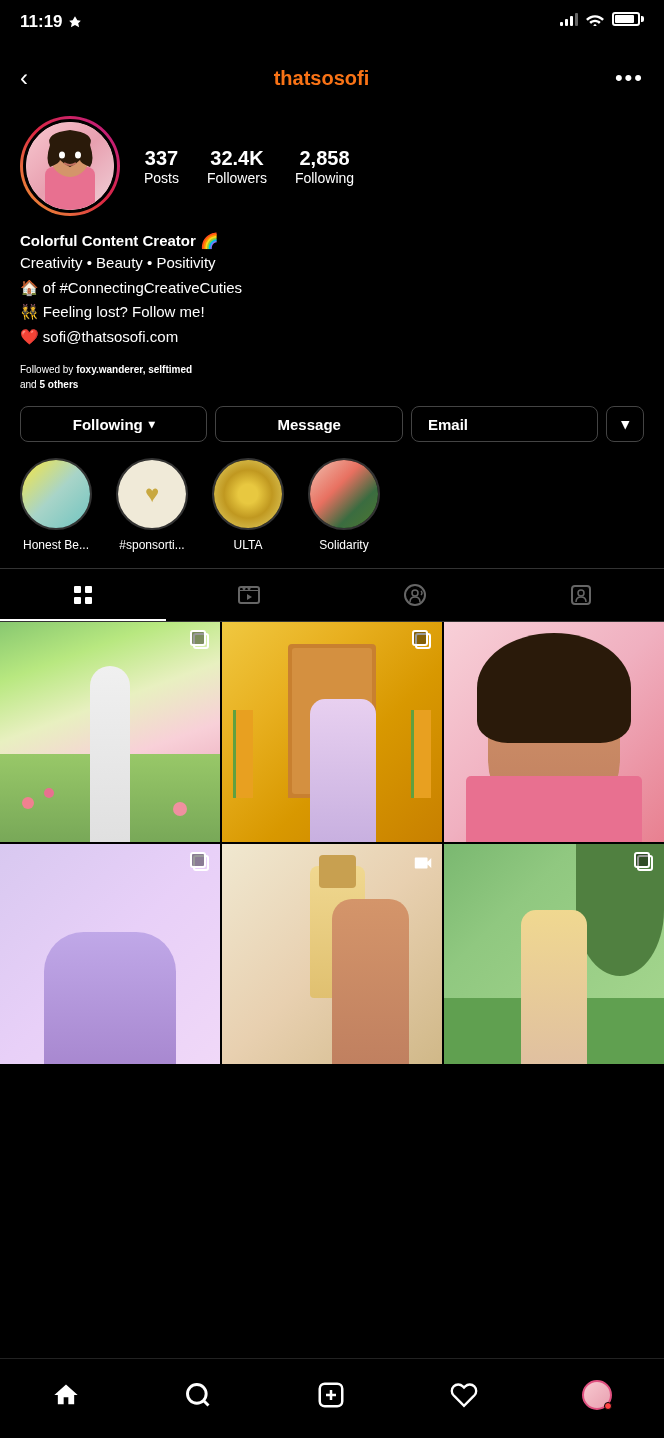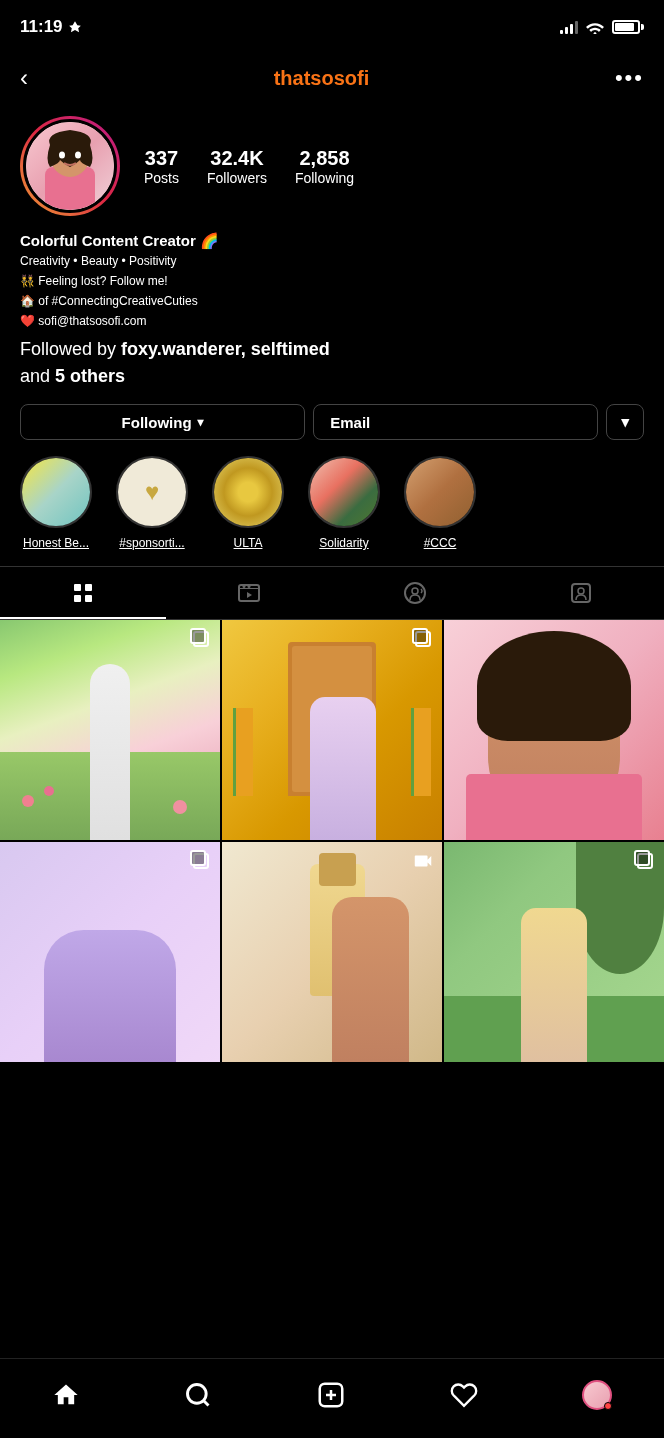--- a/index.html
+++ b/index.html
@@ -11,21 +11,21 @@
       width: 664px;
       min-height: 1438px;
       position: relative;
       overflow-x: hidden;
     }
 
     
     .status-bar {
       display: flex;
       justify-content: space-between;
-      align-items: center;
+      align-items: flex-start;
       padding: 12px 20px 8px;
       height: 50px;
     }
     .status-time {
       font-size: 17px;
       font-weight: 600;
       color: #fff;
       display: flex;
       align-items: center;
       gap: 5px;
@@ -169,29 +169,29 @@
       font-weight: 700;
       color: #fff;
       margin-bottom: 2px;
     }
     .bio-category {
       font-size: 14px;
       color: #aaa;
       margin-bottom: 4px;
     }
     .bio-line {
-      font-size: 12px;
+      font-size: 15px;
       color: #fff;
       line-height: 1.5;
       margin-bottom: 2px;
     }
     .followed-by {
-      font-size: 18px;
-      color: #fff;
-      margin-top: 6px;
+      font-size: 10px;
+      color: #fff;
+      margin-top: 14px;
       line-height: 1.5;
     }
     .followed-by strong {
       font-weight: 700;
     }
 
     
     .action-buttons {
       display: flex;
       gap: 8px;
@@ -257,21 +257,20 @@
       justify-content: center;
     }
     .highlight-label {
       font-size: 12px;
       color: #fff;
       text-align: center;
       width: 80px;
       overflow: hidden;
       text-overflow: ellipsis;
       white-space: nowrap;
-      text-decoration: underline;
     }
 
     
     .tab-bar {
       display: flex;
       border-top: 1px solid #333;
       border-bottom: 1px solid #333;
     }
     .tab-item {
       flex: 1;
@@ -446,33 +445,36 @@
         <span class="stat-number">2,858</span>
         <span class="stat-label">Following</span>
       </div>
     </div>
   </div>
 </div>
 
 <div class="bio">
   <div class="bio-name">Colorful Content Creator 🌈</div>
   <div class="bio-line">Creativity • Beauty • Positivity</div>
+  <div class="bio-line">🏠 of #ConnectingCreativeCuties</div>
   <div class="bio-line">👯 Feeling lost? Follow me!</div>
-  <div class="bio-line">🏠 of #ConnectingCreativeCuties</div>
   <div class="bio-line">❤️ sofi@thatsosofi.com</div>
   <div class="followed-by">
     <span>Followed by </span><strong>foxy.wanderer, selftimed</strong>
     <br><span>and </span><strong>5 others</strong>
   </div>
 </div>
 
 <div class="action-buttons">
   <button class="btn btn-following">
     <span>Following</span>
     <span class="chevron-down">▾</span>
+  </button>
+  <button class="btn btn-message">
+    <span>Message</span>
   </button>
   <button class="btn btn-email">
     <span>Email</span>
   </button>
   <button class="btn btn-dropdown">
     <span>▾</span>
   </button>
 </div>
 
 <div class="highlights">
@@ -495,26 +497,20 @@
       <div style="width:100%;height:100%;background:radial-gradient(circle, #e8c840 20%, #c09820 50%, #e8d870 100%);"></div>
     </div>
     <span class="highlight-label">ULTA</span>
   </div>
   <div class="highlight-item">
     <div class="highlight-circle">
       <div style="width:100%;height:100%;background:linear-gradient(135deg, #f0c0b0 0%, #e87060 40%, #3a6c40 70%, #507830 100%);"></div>
     </div>
     <span class="highlight-label">Solidarity</span>
   </div>
-  <div class="highlight-item">
-    <div class="highlight-circle">
-      <div style="width:100%;height:100%;background:linear-gradient(135deg, #d4a070 0%, #b07040 50%, #906030 100%);"></div>
-    </div>
-    <span class="highlight-label">#CCC</span>
-  </div>
 </div>
 
 <div class="tab-bar">
   <div class="tab-item active">
     <svg width="24" height="24" viewBox="0 0 24 24" fill="white">
       <rect x="3" y="3" width="7" height="7" rx="1"></rect>
       <rect x="14" y="3" width="7" height="7" rx="1"></rect>
       <rect x="3" y="14" width="7" height="7" rx="1"></rect>
       <rect x="14" y="14" width="7" height="7" rx="1"></rect>
     </svg>

